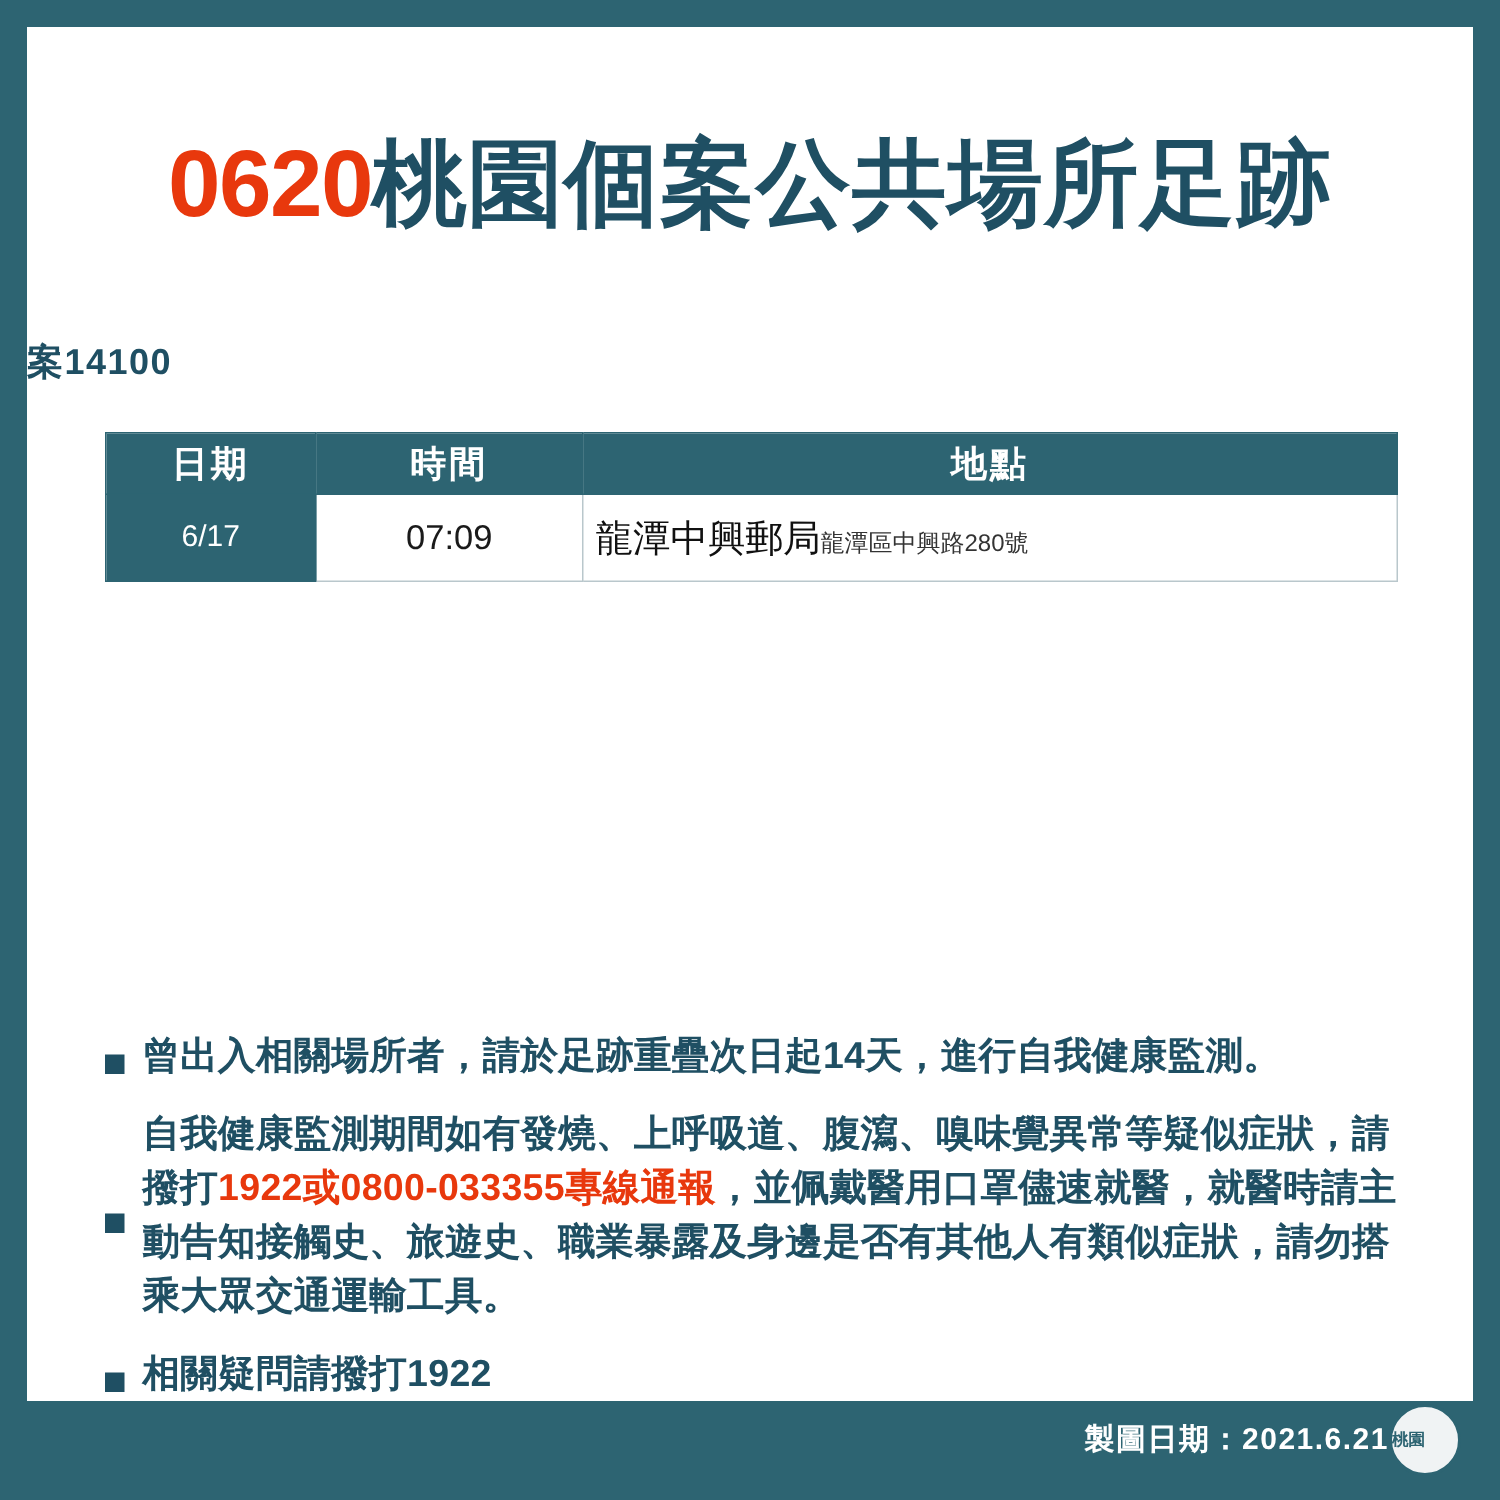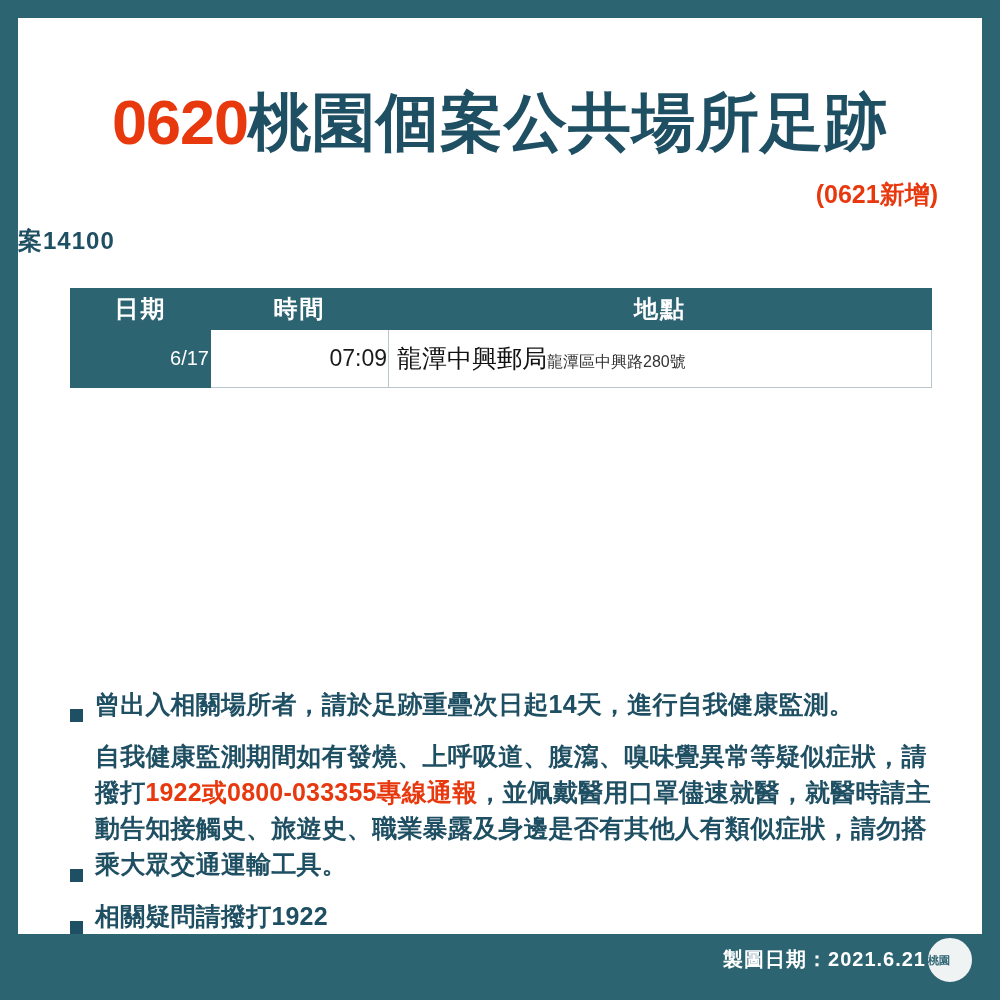--- a/index.html
+++ b/index.html
@@ -87,21 +87,21 @@
     height: 38px;
     border: 1px solid #2d6472;
     letter-spacing: 2px;
     font-family: Liberation Serif, serif;
   }
   table.track td {
     border: 1px solid #b9c7cc;
     height: 55px;
     font-size: 23px;
     color: #1a1a1a;
-    text-align: right;
+    text-align: center;
     background: #ffffff;
   }
   table.track td.col-date {
     background: #2d6472;
     color: #ffffff;
     font-size: 20px;
     border: 1px solid #2d6472;
   }
   table.track td.col-place {
     text-align: left;
@@ -117,21 +117,21 @@
   
   .notes {
     position: absolute;
     left: 52px;
     top: 668px;
     width: 880px;
     color: #1f4f63;
   }
   .note {
     display: flex;
-    align-items: flex-end;
+    align-items: center;
     margin-bottom: 16px;
   }
   .bullet {
     width: 13px;
     height: 13px;
     background: #1f4f63;
     margin-top: 11px;
     margin-right: 12px;
     flex: none;
   }
@@ -178,21 +178,20 @@
 </style>
 </head>
 <body>
 
 <div class="poster">
 
   <div class="title-row">
     <span class="title-date">0620</span><span class="title-main">桃園個案公共場所足跡</span>
   </div>
 
-  <div class="subtitle">(0621新增)</div>
 
   <div class="case-no">案14100</div>
 
   <div class="table-wrap">
     <table class="track">
       <colgroup>
           <col class="c1">
           <col class="c2">
           <col>
         </colgroup>

